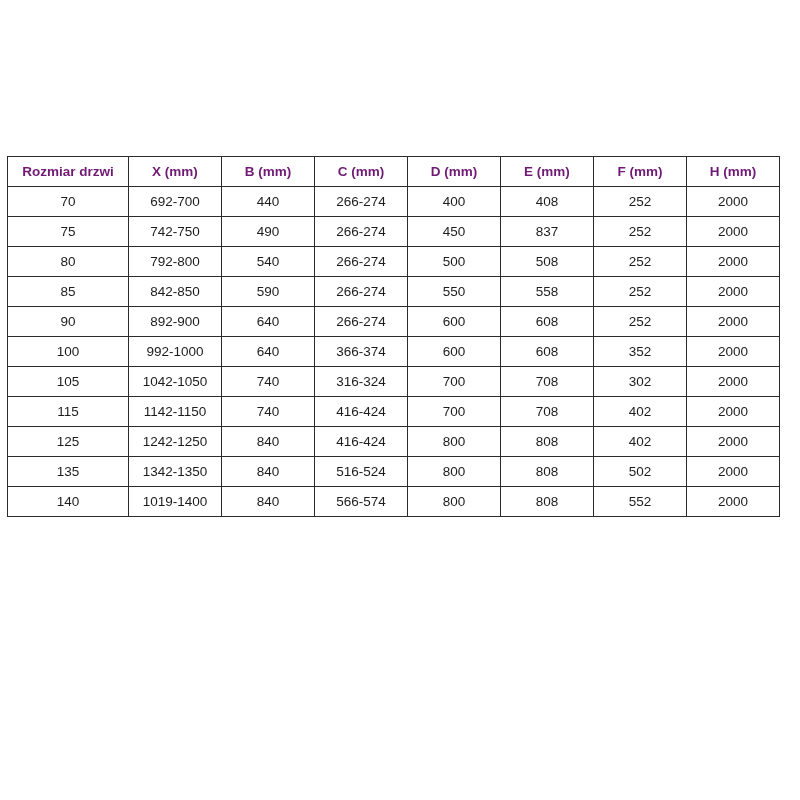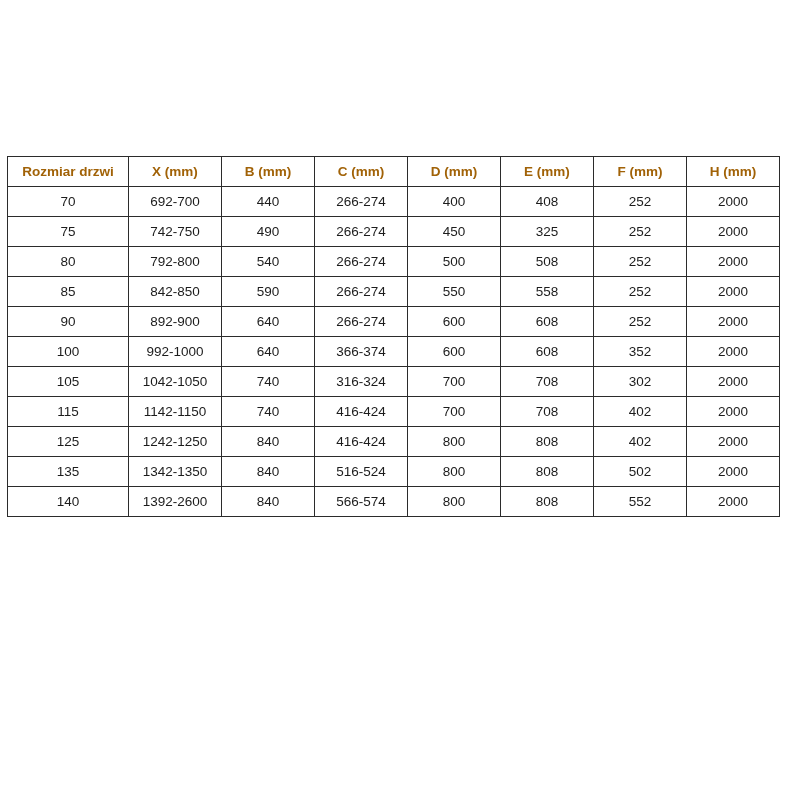--- a/index.html
+++ b/index.html
@@ -32,21 +32,21 @@
     padding: 0 2px;
     text-align: center;
     vertical-align: middle;
     font-size: 13.5px;
     color: #1c1c1c;
     white-space: nowrap;
     overflow: hidden;
   }
   table.size-table th {
     font-weight: bold;
-    color: #a16207;
+    color: #701a75;
   }
   table.size-table col.first-col { width: 121px; }
   table.size-table col.data-col  { width: 93px;  }
 </style>
 </head>
 <body>
 
 <div class="page">
   <table class="size-table">
     <colgroup id="table-colgroup">
@@ -81,21 +81,21 @@
           <td>408</td>
           <td>252</td>
           <td>2000</td>
         </tr>
         <tr>
           <td>75</td>
           <td>742-750</td>
           <td>490</td>
           <td>266-274</td>
           <td>450</td>
-          <td>325</td>
+          <td>837</td>
           <td>252</td>
           <td>2000</td>
         </tr>
         <tr>
           <td>80</td>
           <td>792-800</td>
           <td>540</td>
           <td>266-274</td>
           <td>500</td>
           <td>508</td>
@@ -167,21 +167,21 @@
           <td>1342-1350</td>
           <td>840</td>
           <td>516-524</td>
           <td>800</td>
           <td>808</td>
           <td>502</td>
           <td>2000</td>
         </tr>
         <tr>
           <td>140</td>
-          <td>1392-2600</td>
+          <td>1019-1400</td>
           <td>840</td>
           <td>566-574</td>
           <td>800</td>
           <td>808</td>
           <td>552</td>
           <td>2000</td>
         </tr>
       </tbody>
   </table>
 </div>

